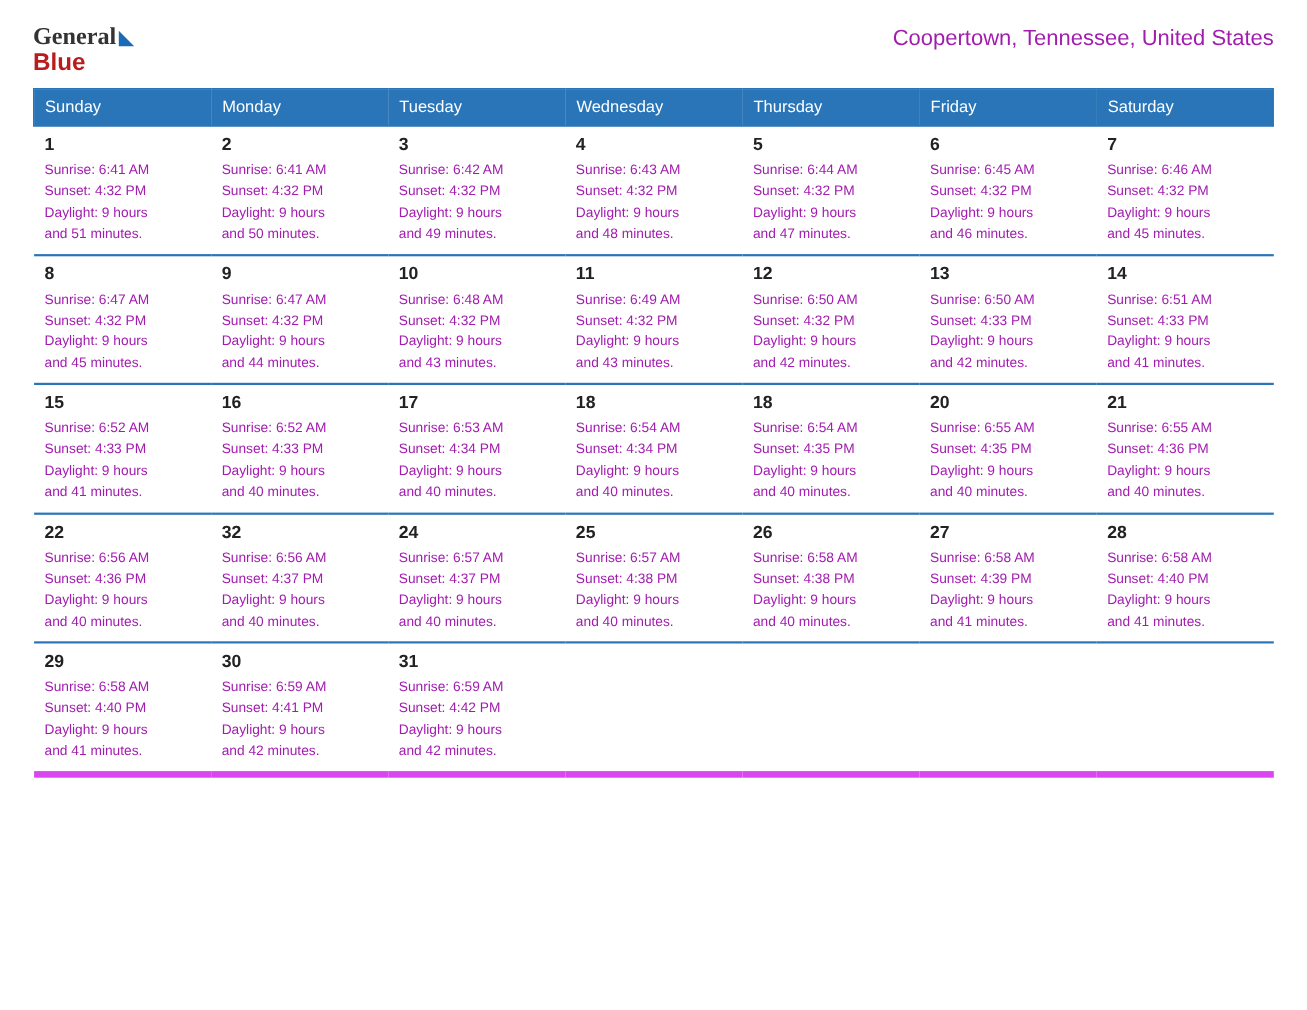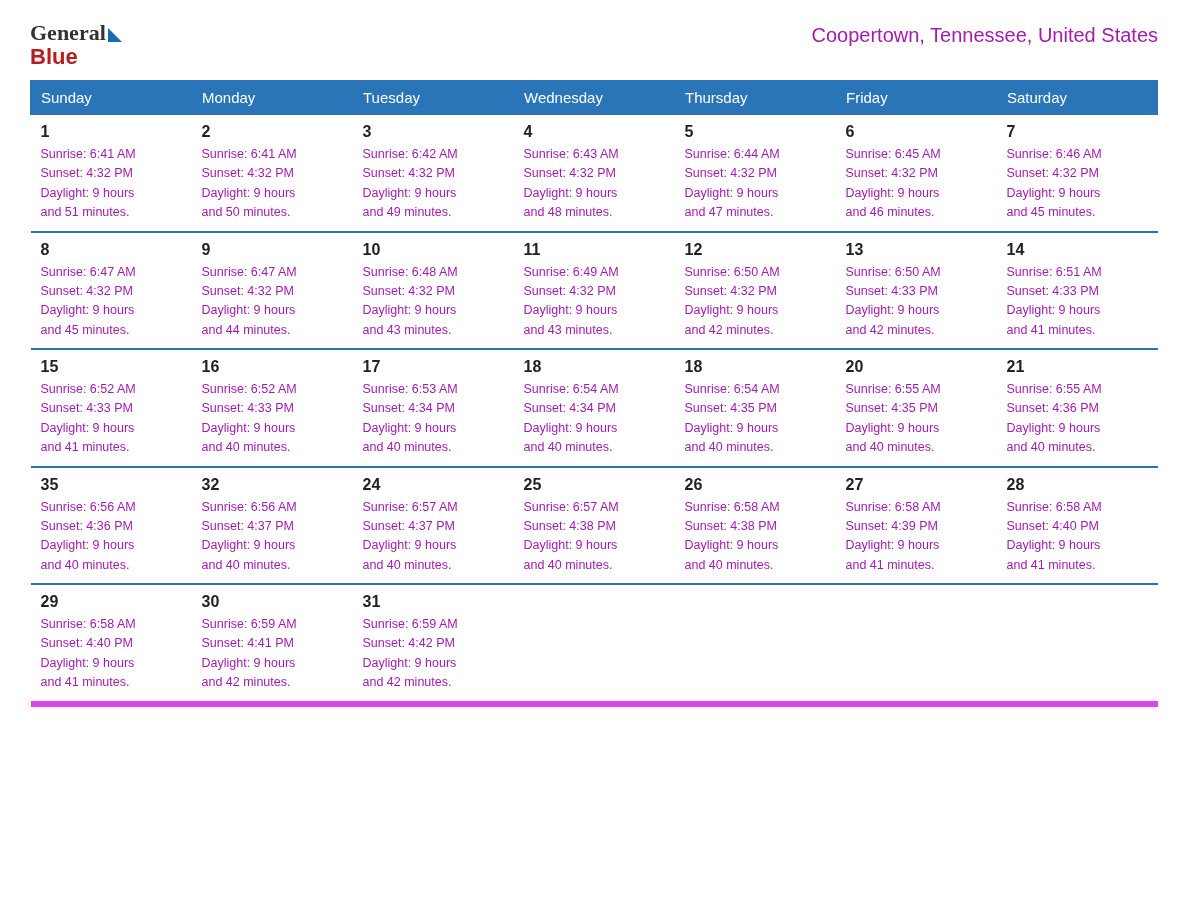--- a/index.html
+++ b/index.html
@@ -223,21 +223,21 @@
           <span class="day-number">20</span>
           <div class="day-info">Sunrise: 6:55 AM<br>Sunset: 4:35 PM<br>Daylight: 9 hours<br>and 40 minutes.</div>
         </td>
         <td>
           <span class="day-number">21</span>
           <div class="day-info">Sunrise: 6:55 AM<br>Sunset: 4:36 PM<br>Daylight: 9 hours<br>and 40 minutes.</div>
         </td>
       </tr>
       <tr>
         <td>
-          <span class="day-number">35</span>
+          <span class="day-number">22</span>
           <div class="day-info">Sunrise: 6:56 AM<br>Sunset: 4:36 PM<br>Daylight: 9 hours<br>and 40 minutes.</div>
         </td>
         <td>
           <span class="day-number">32</span>
           <div class="day-info">Sunrise: 6:56 AM<br>Sunset: 4:37 PM<br>Daylight: 9 hours<br>and 40 minutes.</div>
         </td>
         <td>
           <span class="day-number">24</span>
           <div class="day-info">Sunrise: 6:57 AM<br>Sunset: 4:37 PM<br>Daylight: 9 hours<br>and 40 minutes.</div>
         </td>

